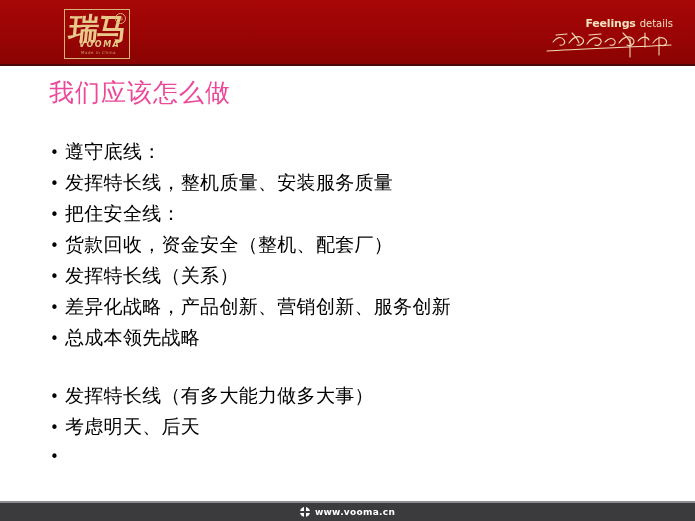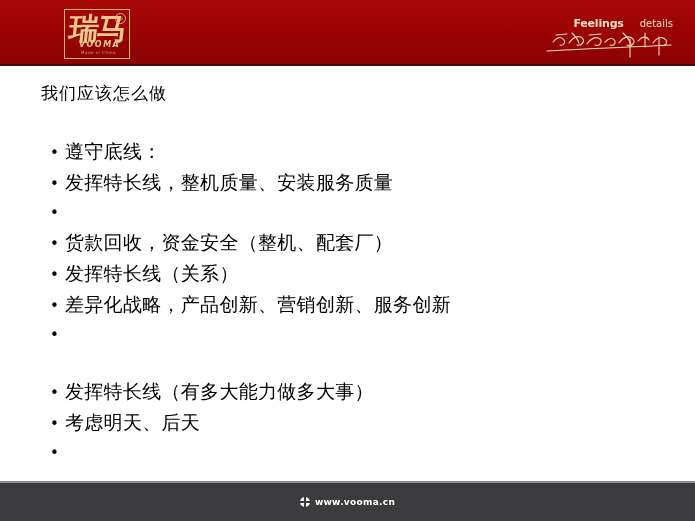--- a/index.html
+++ b/index.html
@@ -109,38 +109,38 @@
     white-space: nowrap;
   }
   .feelings-main {
     font-size: 11px;
     font-weight: bold;
     letter-spacing: -0.2px;
   }
   .feelings-sub {
     font-size: 10px;
     font-weight: normal;
-    margin-left: 16px;
+    margin-left: 4px;
   }
   .signature {
     position: absolute;
     right: 0;
     top: 17px;
     width: 128px;
     height: 30px;
   }
 
   
   .slide-title {
     position: absolute;
-    left: 41px;
+    left: 49px;
     top: 78px;
-    font-size: 17px;
+    font-size: 25px;
     line-height: 30px;
-    color: #000000;
+    color: #ec4899;
     letter-spacing: 1px;
     white-space: nowrap;
   }
 
   .bullets {
     position: absolute;
     left: 50px;
     top: 137px;
     width: 620px;
   }
@@ -167,21 +167,21 @@
   .bullet.spacer-before {
     margin-top: 27px;
   }
 
   
   .footer {
     position: absolute;
     left: 0;
     bottom: 0;
     width: 695px;
-    height: 40px;
+    height: 20px;
     background: #3b3b3d;
     border-top: 2px solid #8e8e92;
     box-sizing: border-box;
     display: flex;
     align-items: center;
     justify-content: center;
   }
   .footer-inner {
     display: flex;
     align-items: center;
@@ -263,35 +263,37 @@
     <div class="bullet">
       <span class="dot">•</span>
       <span class="btext">遵守底线：</span>
     </div>
     <div class="bullet">
       <span class="dot">•</span>
       <span class="btext">发挥特长线，整机质量、安装服务质量</span>
     </div>
     <div class="bullet">
       <span class="dot">•</span>
+      <span class="btext">把住安全线：</span>
     </div>
     <div class="bullet">
       <span class="dot">•</span>
       <span class="btext">货款回收，资金安全（整机、配套厂）</span>
     </div>
     <div class="bullet">
       <span class="dot">•</span>
       <span class="btext">发挥特长线（关系）</span>
     </div>
     <div class="bullet">
       <span class="dot">•</span>
       <span class="btext">差异化战略，产品创新、营销创新、服务创新</span>
     </div>
     <div class="bullet">
       <span class="dot">•</span>
+      <span class="btext">总成本领先战略</span>
     </div>
     <div class="bullet spacer-before">
       <span class="dot">•</span>
       <span class="btext">发挥特长线（有多大能力做多大事）</span>
     </div>
     <div class="bullet">
       <span class="dot">•</span>
       <span class="btext">考虑明天、后天</span>
     </div>
     <div class="bullet">

